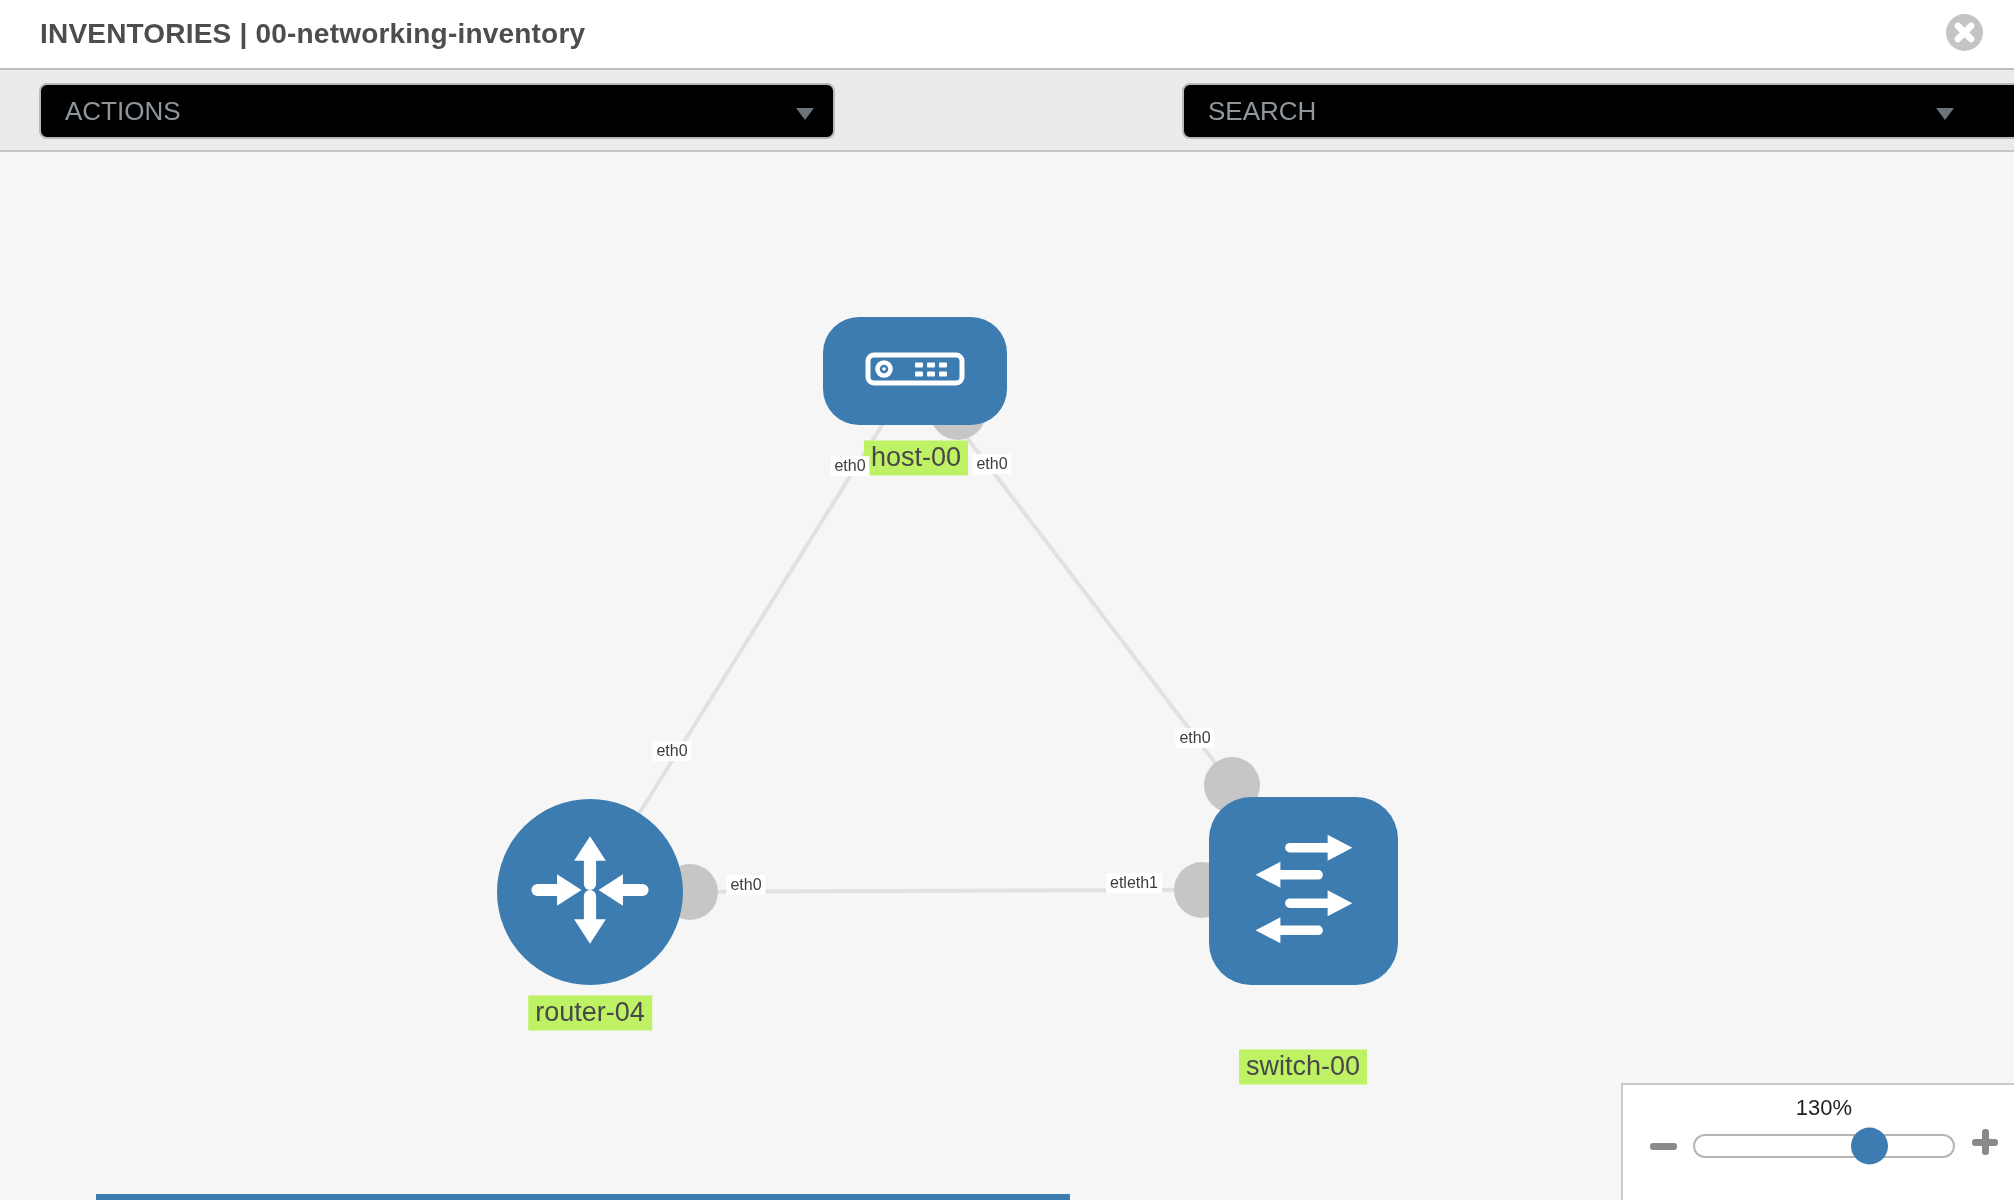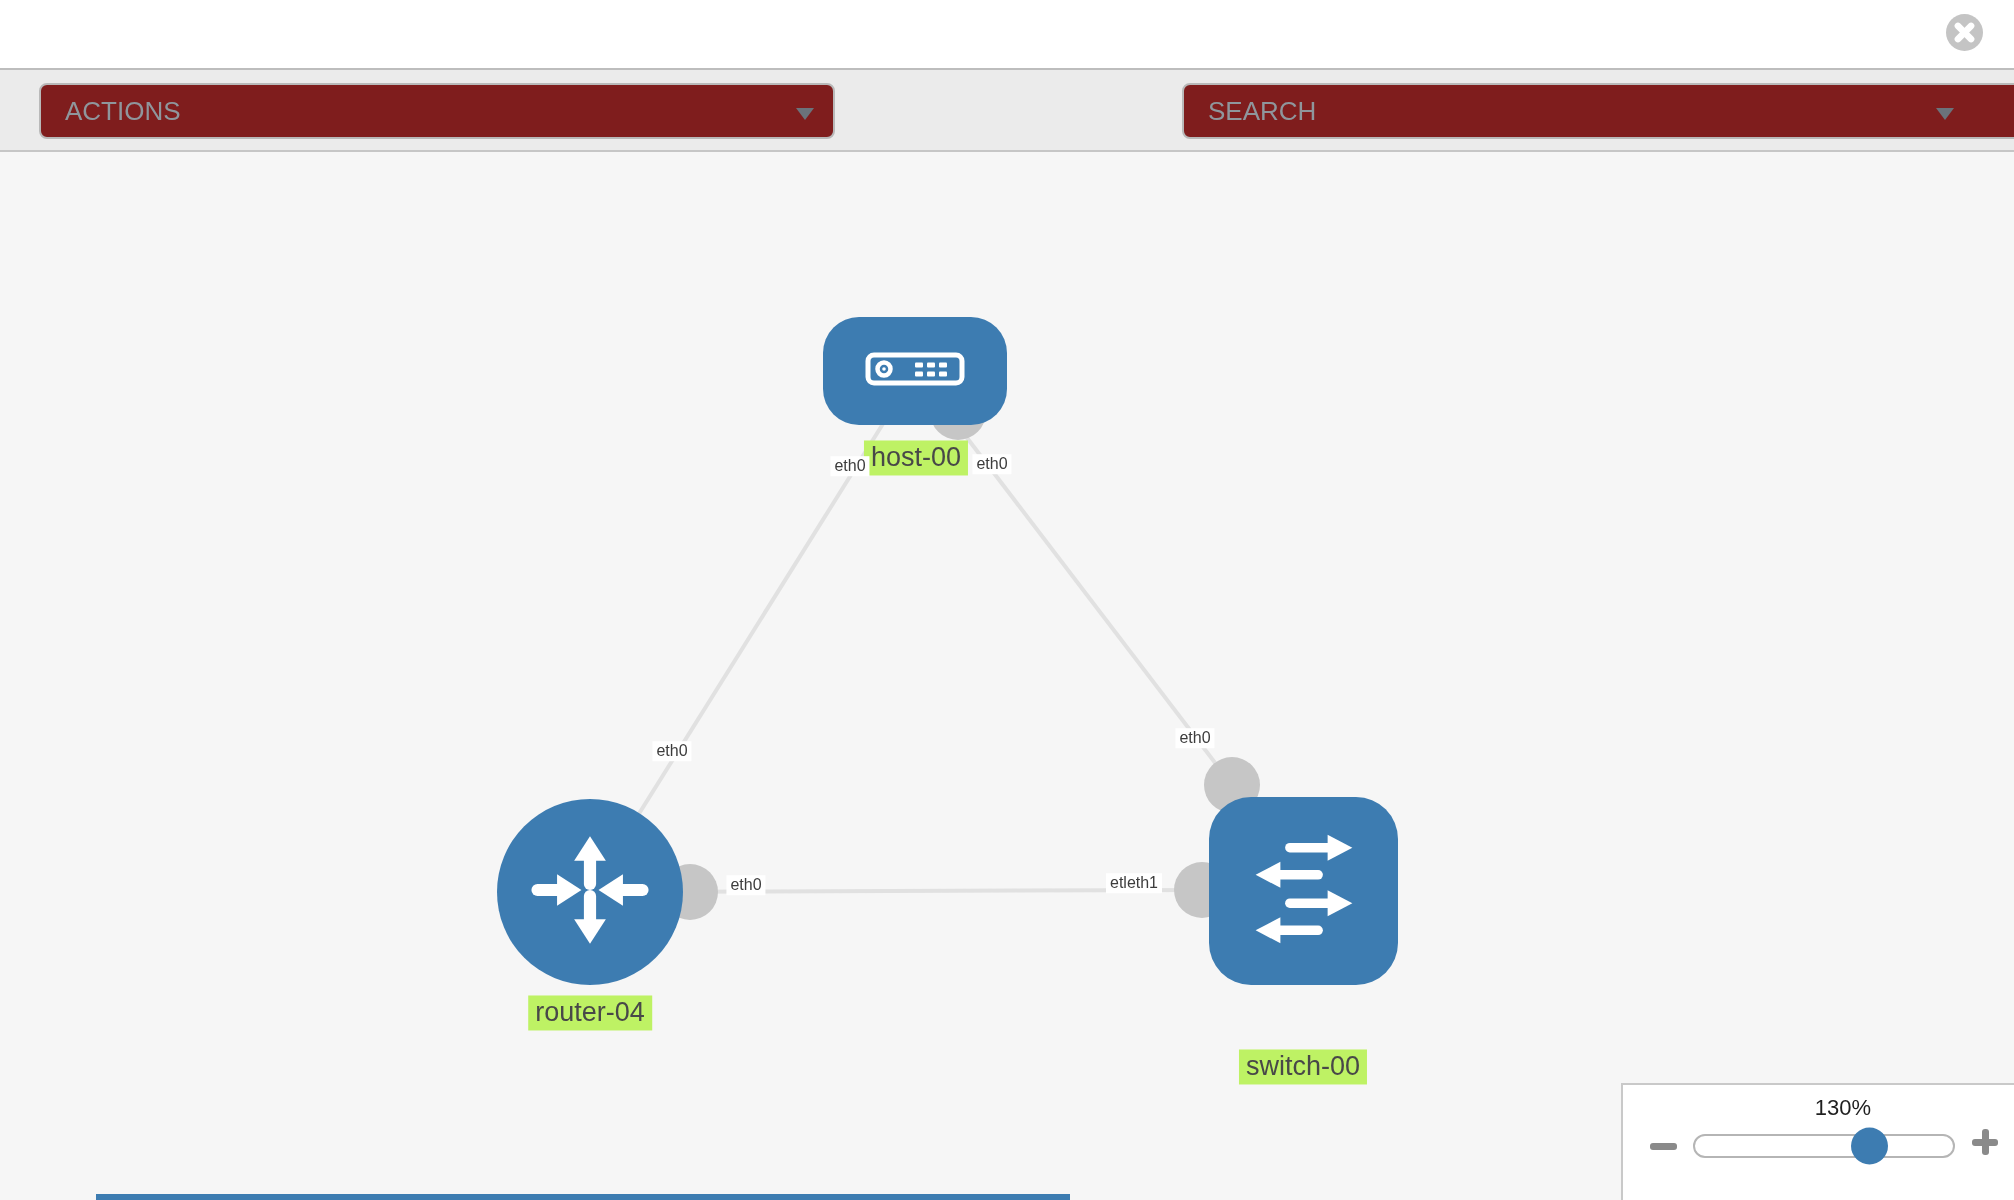--- a/index.html
+++ b/index.html
@@ -21,21 +21,21 @@
   .close-btn {
     position: absolute; left: 1946px; top: 14px; width: 37px; height: 37px;
     border: none; background: transparent; cursor: pointer; padding: 0;
   }
   
   .toolbar {
     position: relative; width: 2014px; height: 82px; background: #ebebeb;
     border-bottom: 2px solid #c6c6c6;
   }
   .select-box {
-    position: absolute; top: 13px; height: 56px; background: #7f1d1d;
+    position: absolute; top: 13px; height: 56px; background: #000000;
     border: 2px solid #b9b9b9; border-radius: 8px; cursor: pointer;
   }
   .select-box .sel-label {
     position: absolute; left: 24px; top: 50%; transform: translateY(-50%);
     font-size: 26px; color: #8f969c; white-space: nowrap;
   }
   .caret-down {
     position: absolute; top: 23px; width: 0; height: 0;
     border-left: 9px solid transparent; border-right: 9px solid transparent;
     border-top: 12px solid #6b737b;
@@ -72,21 +72,21 @@
     background: #ffffff; color: #3c3c3c; white-space: nowrap;
     font-size: 16px; line-height: 1.1; padding: 1px 4px;
   }
   
   .zoom-panel {
     position: absolute; left: 1621px; top: 931px; width: 420px; height: 140px;
     background: #ffffff; border: 2px solid #c9c9c9;
   }
   .zoom-level {
     position: absolute; left: 201px; top: 10px; transform: translateX(-50%);
-    font-size: 22px; color: #1f1f1f; margin-left: 19px;
+    font-size: 22px; color: #1f1f1f;
   }
   .zoom-minus-btn {
     position: absolute; left: 26px; top: 46px; width: 30px; height: 30px;
     background: transparent; border: none; cursor: pointer; padding: 0;
   }
   .minus-shape { position: absolute; left: 1px; top: 12px; width: 27px; height: 7px;
     border-radius: 3px; background: #8a8a8a; }
   .zoom-plus-btn {
     position: absolute; left: 349px; top: 44px; width: 28px; height: 28px;
     background: transparent; border: none; cursor: pointer; padding: 0;
@@ -109,20 +109,21 @@
   
   .bottom-blue-strip {
     position: absolute; left: 96px; top: 1042px; width: 974px; height: 6px;
     background: #3d7cb1;
   }
 </style>
 </head>
 <body>
 
 <div class="modal-header">
+  <div class="modal-title">INVENTORIES | 00-networking-inventory</div>
   <button class="close-btn">
     <span>
       <svg width="37" height="37" viewBox="0 0 36 36">
         <circle cx="18" cy="18" r="18" fill="#c4c4c4"></circle>
         <line x1="11.6" y1="11.6" x2="24.4" y2="24.4" stroke="#ffffff" stroke-width="6.4" stroke-linecap="round"></line>
         <line x1="24.4" y1="11.6" x2="11.6" y2="24.4" stroke="#ffffff" stroke-width="6.4" stroke-linecap="round"></line>
       </svg>
     </span>
   </button>
 </div>

